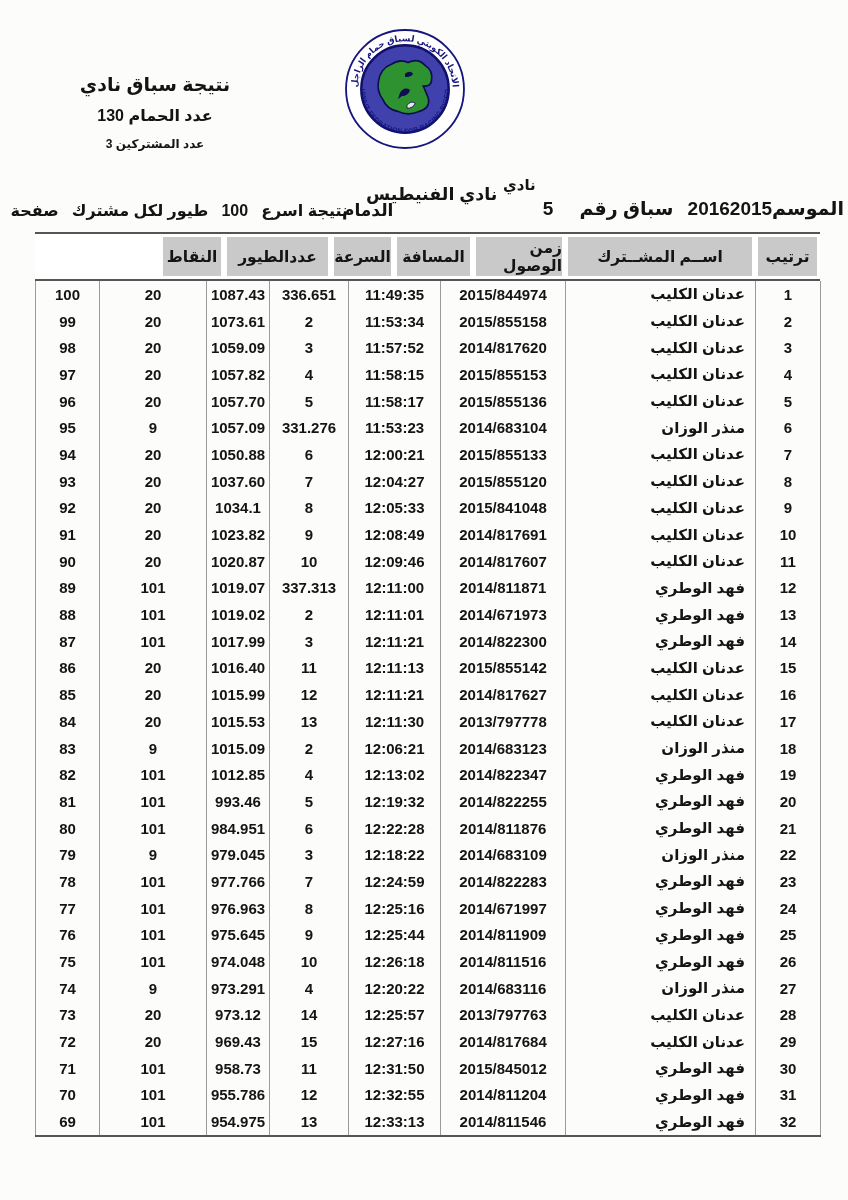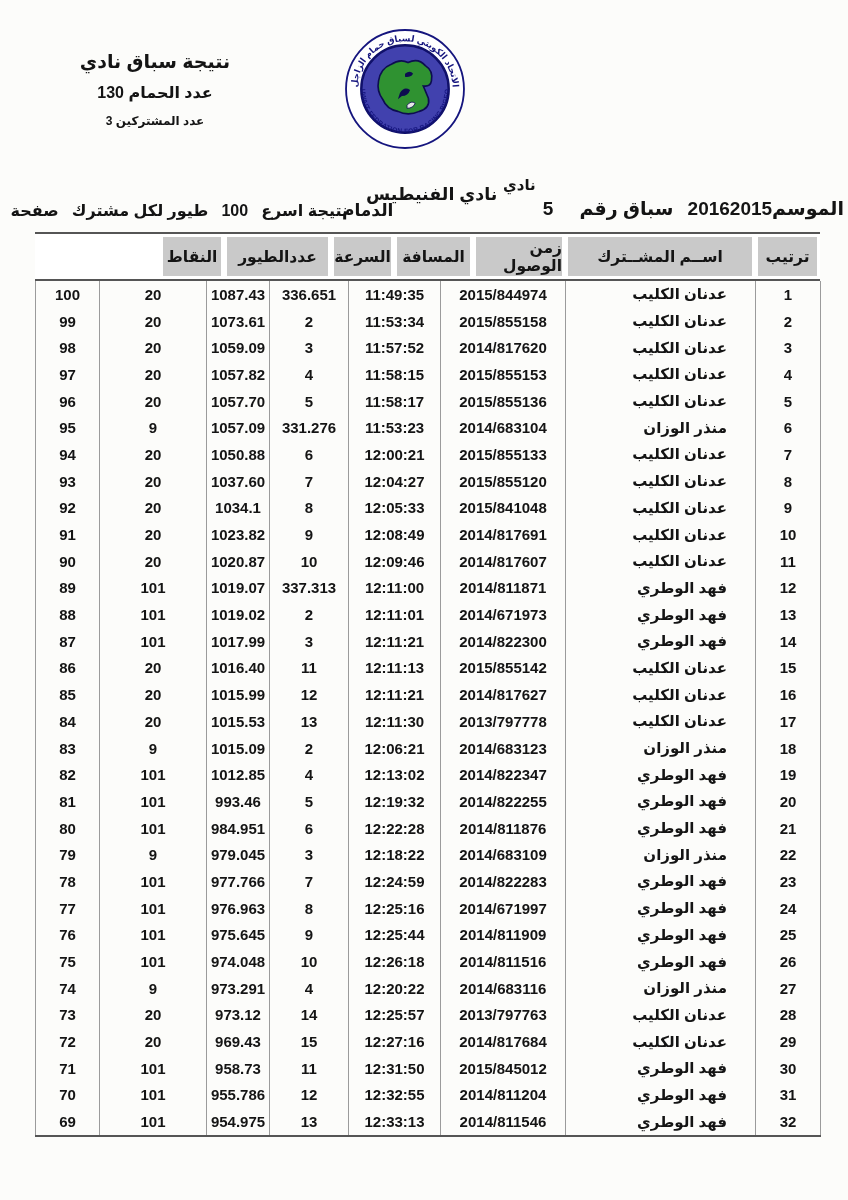--- a/index.html
+++ b/index.html
@@ -3,21 +3,21 @@
 <meta charset="utf-8">
 <style>
   html,body{margin:0;padding:0;background:#ffffff;}
   .page{
     position:relative;width:848px;height:1200px;background:#fcfcfa;
     font-family:"Liberation Sans","DejaVu Sans",sans-serif;
     font-weight:bold;color:#141414;overflow:hidden;
   }
   
   .info-left{position:absolute;left:55px;top:50px;width:200px;text-align:center;direction:rtl;}
-  .info-left .t1{font-size:19px;margin-bottom:10px;}
+  .info-left .t1{font-size:19px;margin-bottom:10px;margin-top:23px;}
   .info-left .t2{font-size:16px;margin-bottom:12px;}
   .info-left .t3{font-size:12px;}
   .info-right{position:absolute;right:16px;top:42px;text-align:right;direction:rtl;font-size:15.5px;}
   .info-right div{margin-bottom:14px;line-height:16px;}
   .logo{position:absolute;left:344px;top:26px;width:122px;height:126px;}
   
   .club-label{position:absolute;left:503px;top:176px;font-size:15px;direction:rtl;white-space:nowrap;}
   .club-name{position:absolute;left:366px;top:168px;font-size:17.5px;direction:rtl;white-space:nowrap;margin-top:16px;}
   .season-group{position:absolute;right:4px;top:197px;direction:rtl;display:flex;align-items:baseline;
                 font-size:19px;white-space:nowrap;column-gap:0;}
@@ -32,21 +32,21 @@
       display:flex;align-items:center;justify-content:center;font-size:15.5px;direction:rtl;overflow:hidden;}
   .h0{width:65px}.h1{width:190px}.h2{width:125px}.h3{width:92px}
   .h4{width:79px}.h5{width:63px}.h6{width:107px}.h7{width:64px}
   table.body{border-collapse:collapse;table-layout:fixed;width:785px;direction:rtl;
              border-left:1.5px solid #777;border-right:1.5px solid #777;border-bottom:2px solid #555;}
   col.c0{width:65px}col.c1{width:190px}col.c2{width:125px}col.c3{width:92px}
   col.c4{width:79px}col.c5{width:63px}col.c6{width:107px}col.c7{width:64px}
   table.body td{border-left:1px solid #9b9b9b;border-right:1px solid #9b9b9b;
                 height:26.7px;font-size:15px;font-weight:bold;text-align:center;
                 white-space:nowrap;overflow:hidden;padding:0;}
-  table.body td.c1{text-align:right;padding-right:28px;}
+  table.body td.c1{text-align:right;padding-right:10px;}
 </style>
 </head>
 <body>
 
 <div class="page">
 
   <div class="info-left">
     <div class="t1">نتيجة سباق نادي</div>
     <div class="t2">عدد الحمام 130</div>
     <div class="t3">عدد المشتركين 3</div>

